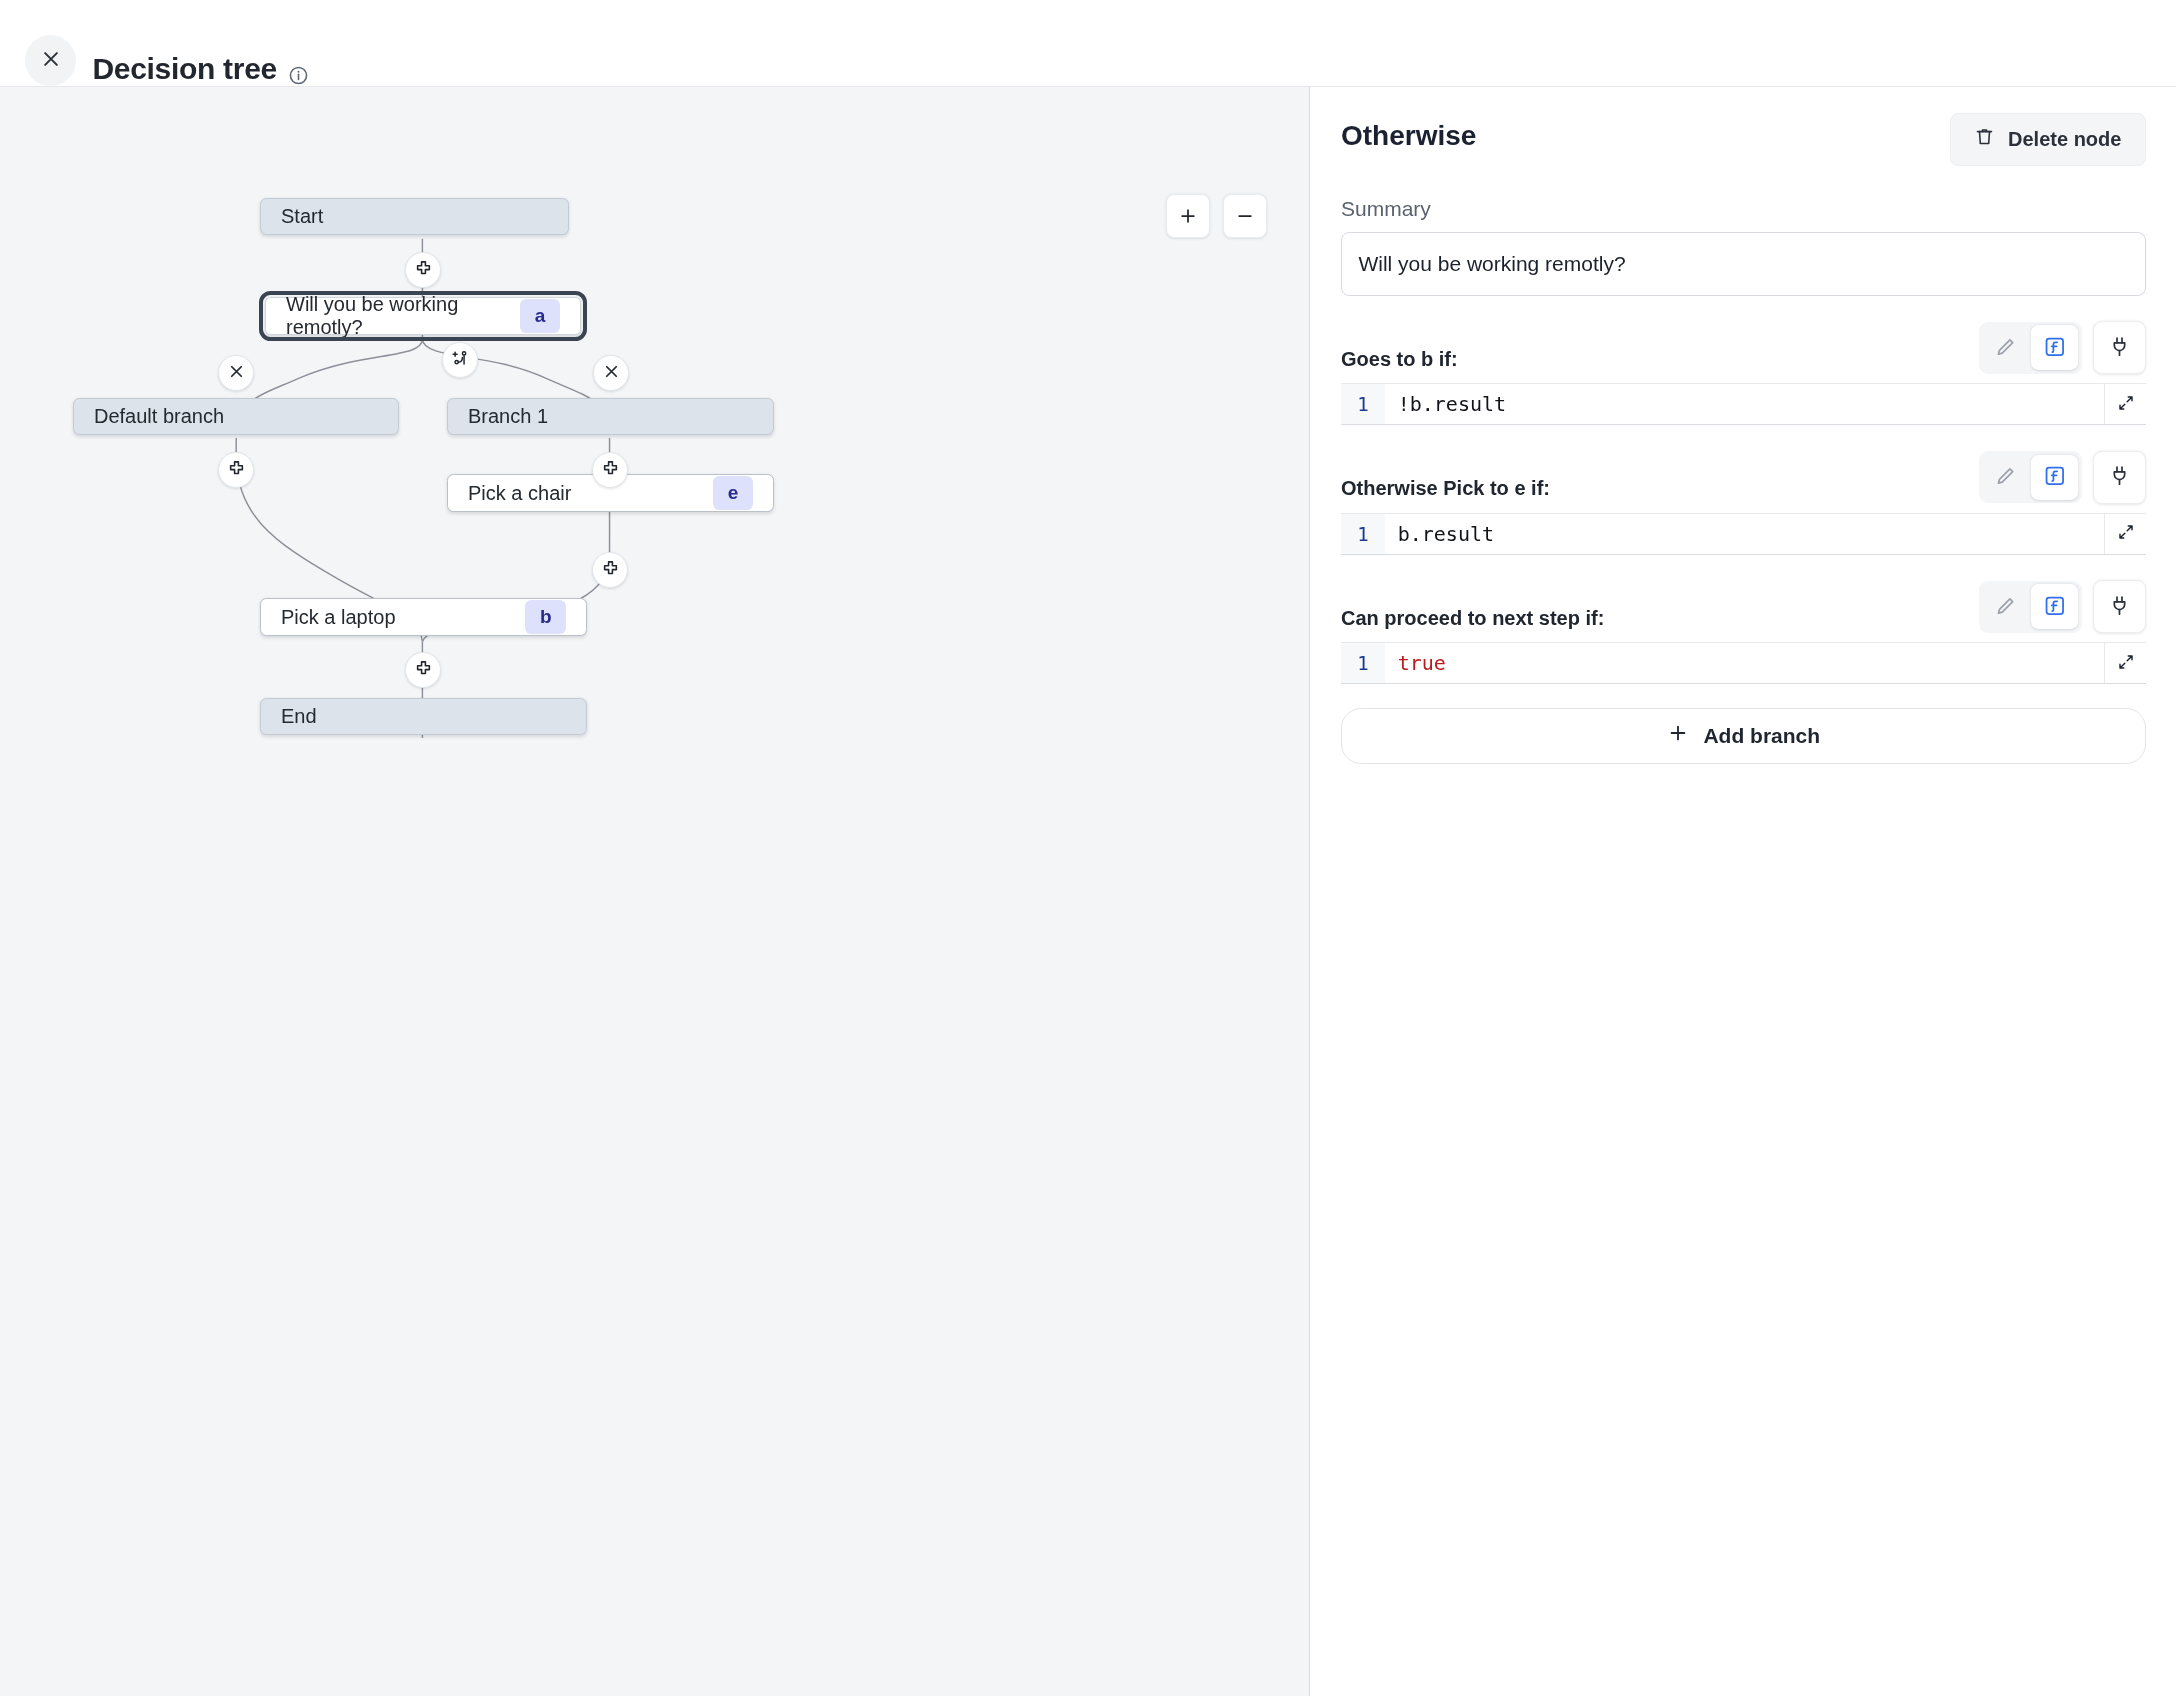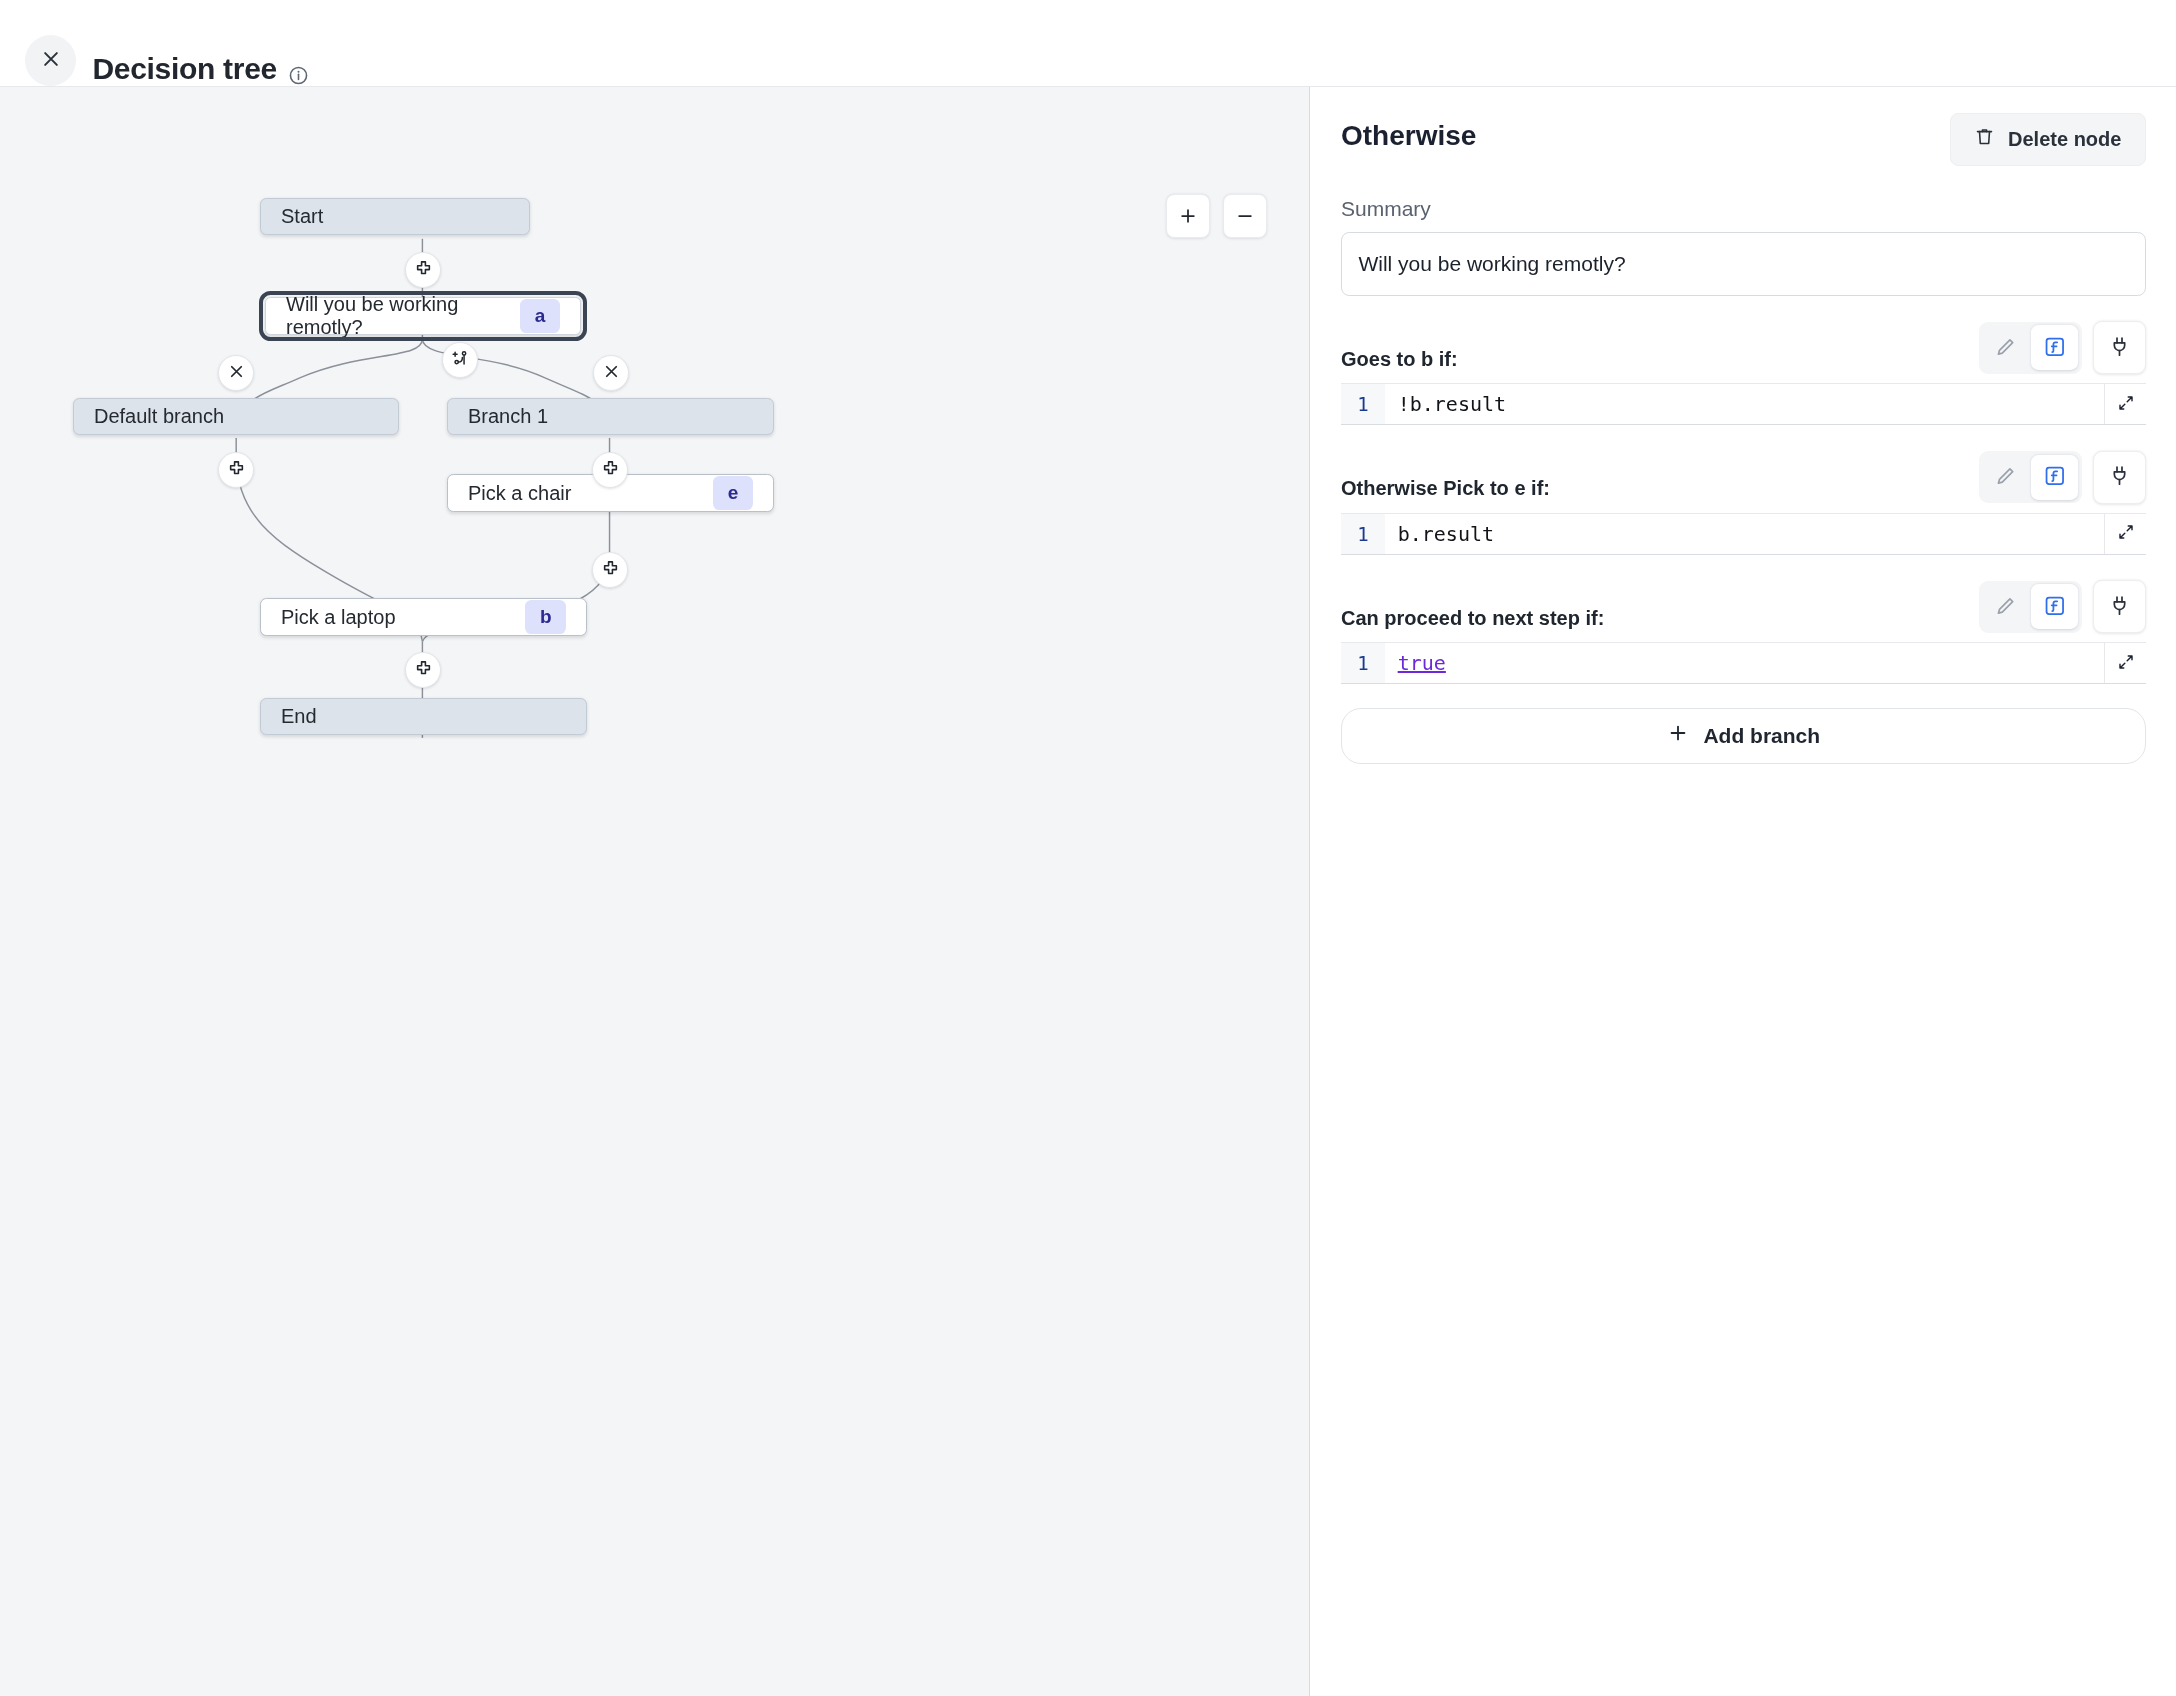--- a/index.html
+++ b/index.html
@@ -241,21 +241,21 @@
     display: flex; align-items: center; justify-content: center;
   }
   .code-line {
     flex: 1 1 auto;
     font-family: "DejaVu Sans Mono", monospace;
     font-size: 20px;
     color: #111418;
     padding-left: 12.7px;
     white-space: pre;
   }
-  .code-line.kw { color: #6d28d9; text-decoration: underline; }
+  .code-line.kw { color: #b91c1c; }
   .expand-btn {
     position: absolute;
     right: 0; top: 0;
     width: 42px; height: 100%;
     background: #ffffff;
     border-left: 0.9px solid #e7e9ec;
     display: flex; align-items: center; justify-content: center;
     cursor: pointer;
   }
   .expand-btn svg { width: 18px; height: 18px; }
@@ -332,21 +332,21 @@
           <path d="M260,386 L260,406 C260,470 300,500 370,540 C430,575 462,582 465,610"></path>
 
           <path d="M671,386 L671,495"></path>
 
           <path d="M671,495 L671,516 C671,560 620,574 560,590 C510,603 472,592 465,610"></path>
 
           <path d="M465,610 L465,716"></path>
         </g>
       </svg>
 
-      <div class="node terminal" style="left:260px; top:111px; width:270px; height:37px;">
+      <div class="node terminal" style="left:260px; top:111px; width:309px; height:37px;">
         <span class="node-label">Start</span>
       </div>
 
       <div class="node selected" style="left:265px; top:210px; width:316px; height:38px;">
         <span class="node-label">Will you be working remotly?</span>
         <span class="badge">a</span>
       </div>
 
       <div class="node terminal" style="left:73px; top:311px; width:326px; height:37px;">
         <span class="node-label">Default branch</span>

